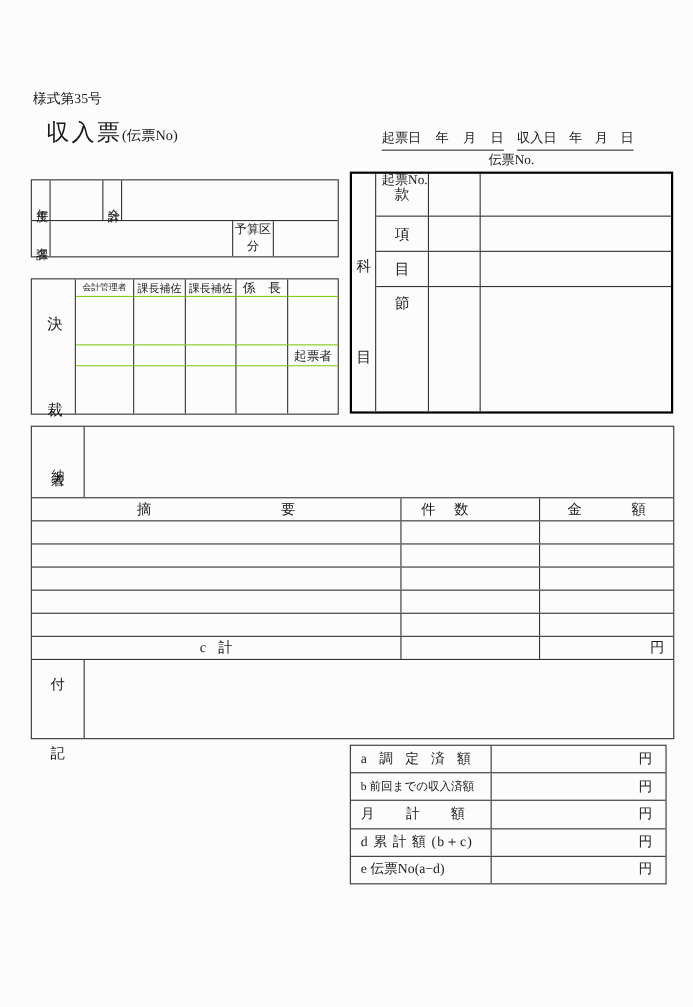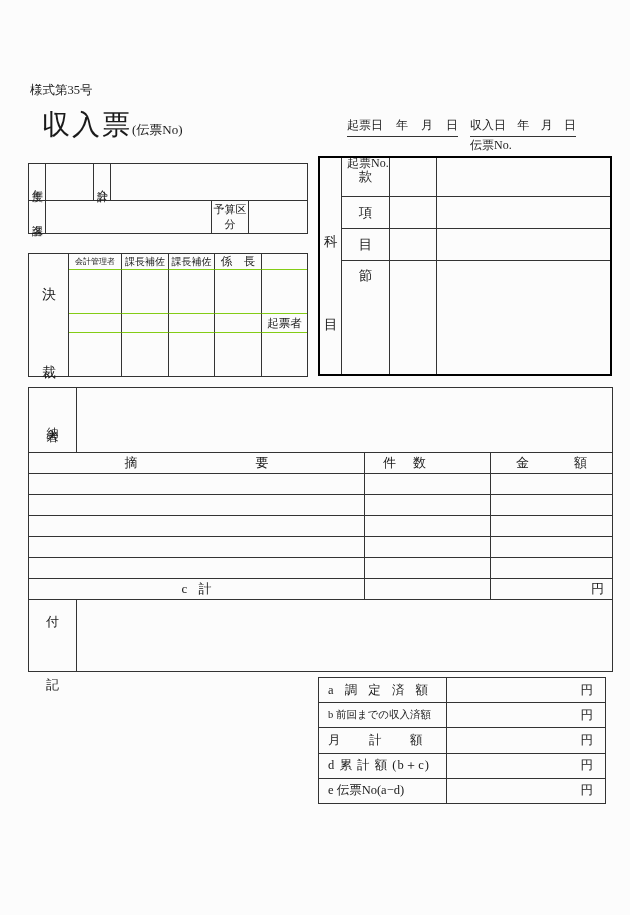--- a/index.html
+++ b/index.html
@@ -8,30 +8,30 @@
     width:630px; height:915px;
     font-family:"Liberation Serif","DejaVu Serif",serif;
     color:#1a1a1a;
   }
   .sheet { position:relative; width:630px; height:915px; overflow:hidden; }
   .abs { position:absolute; }
 
   
   .form-number { left:30px; top:82px; font-size:12.5px; }
   .title-row { left:42px; top:106px; }
-  .title-main { font-size:28px; letter-spacing:2px; }
+  .title-main { font-size:21px; letter-spacing:2px; }
   .title-suffix { font-size:13px; }
 
   .date-group { display:flex; justify-content:space-between; align-items:flex-end;
     border-bottom:1px solid #333; padding-bottom:2px; font-size:12px; }
   .dg1 { left:347px; top:117px; width:111px; }
   .dg2 { left:470px; top:117px; width:106px; }
   .no-label { font-size:12px; }
   .no1 { left:347px; top:155px; }
-  .no2 { left:470px; top:137px; }
+  .no2 { left:444px; top:137px; }
 
   
   .v-label { writing-mode:vertical-rl; text-orientation:upright; display:block; line-height:1; }
   .v-just  { writing-mode:vertical-rl; text-orientation:upright; display:block; line-height:1;
              text-align:justify; text-align-last:justify; }
 
   
   .info-table { left:28px; top:163px; width:280px; height:71px; border:1px solid #333; display:flex; flex-direction:column; }
   .info-row { display:flex; }
   .info-row.r1 { height:37px; border-bottom:1px solid #333; }

